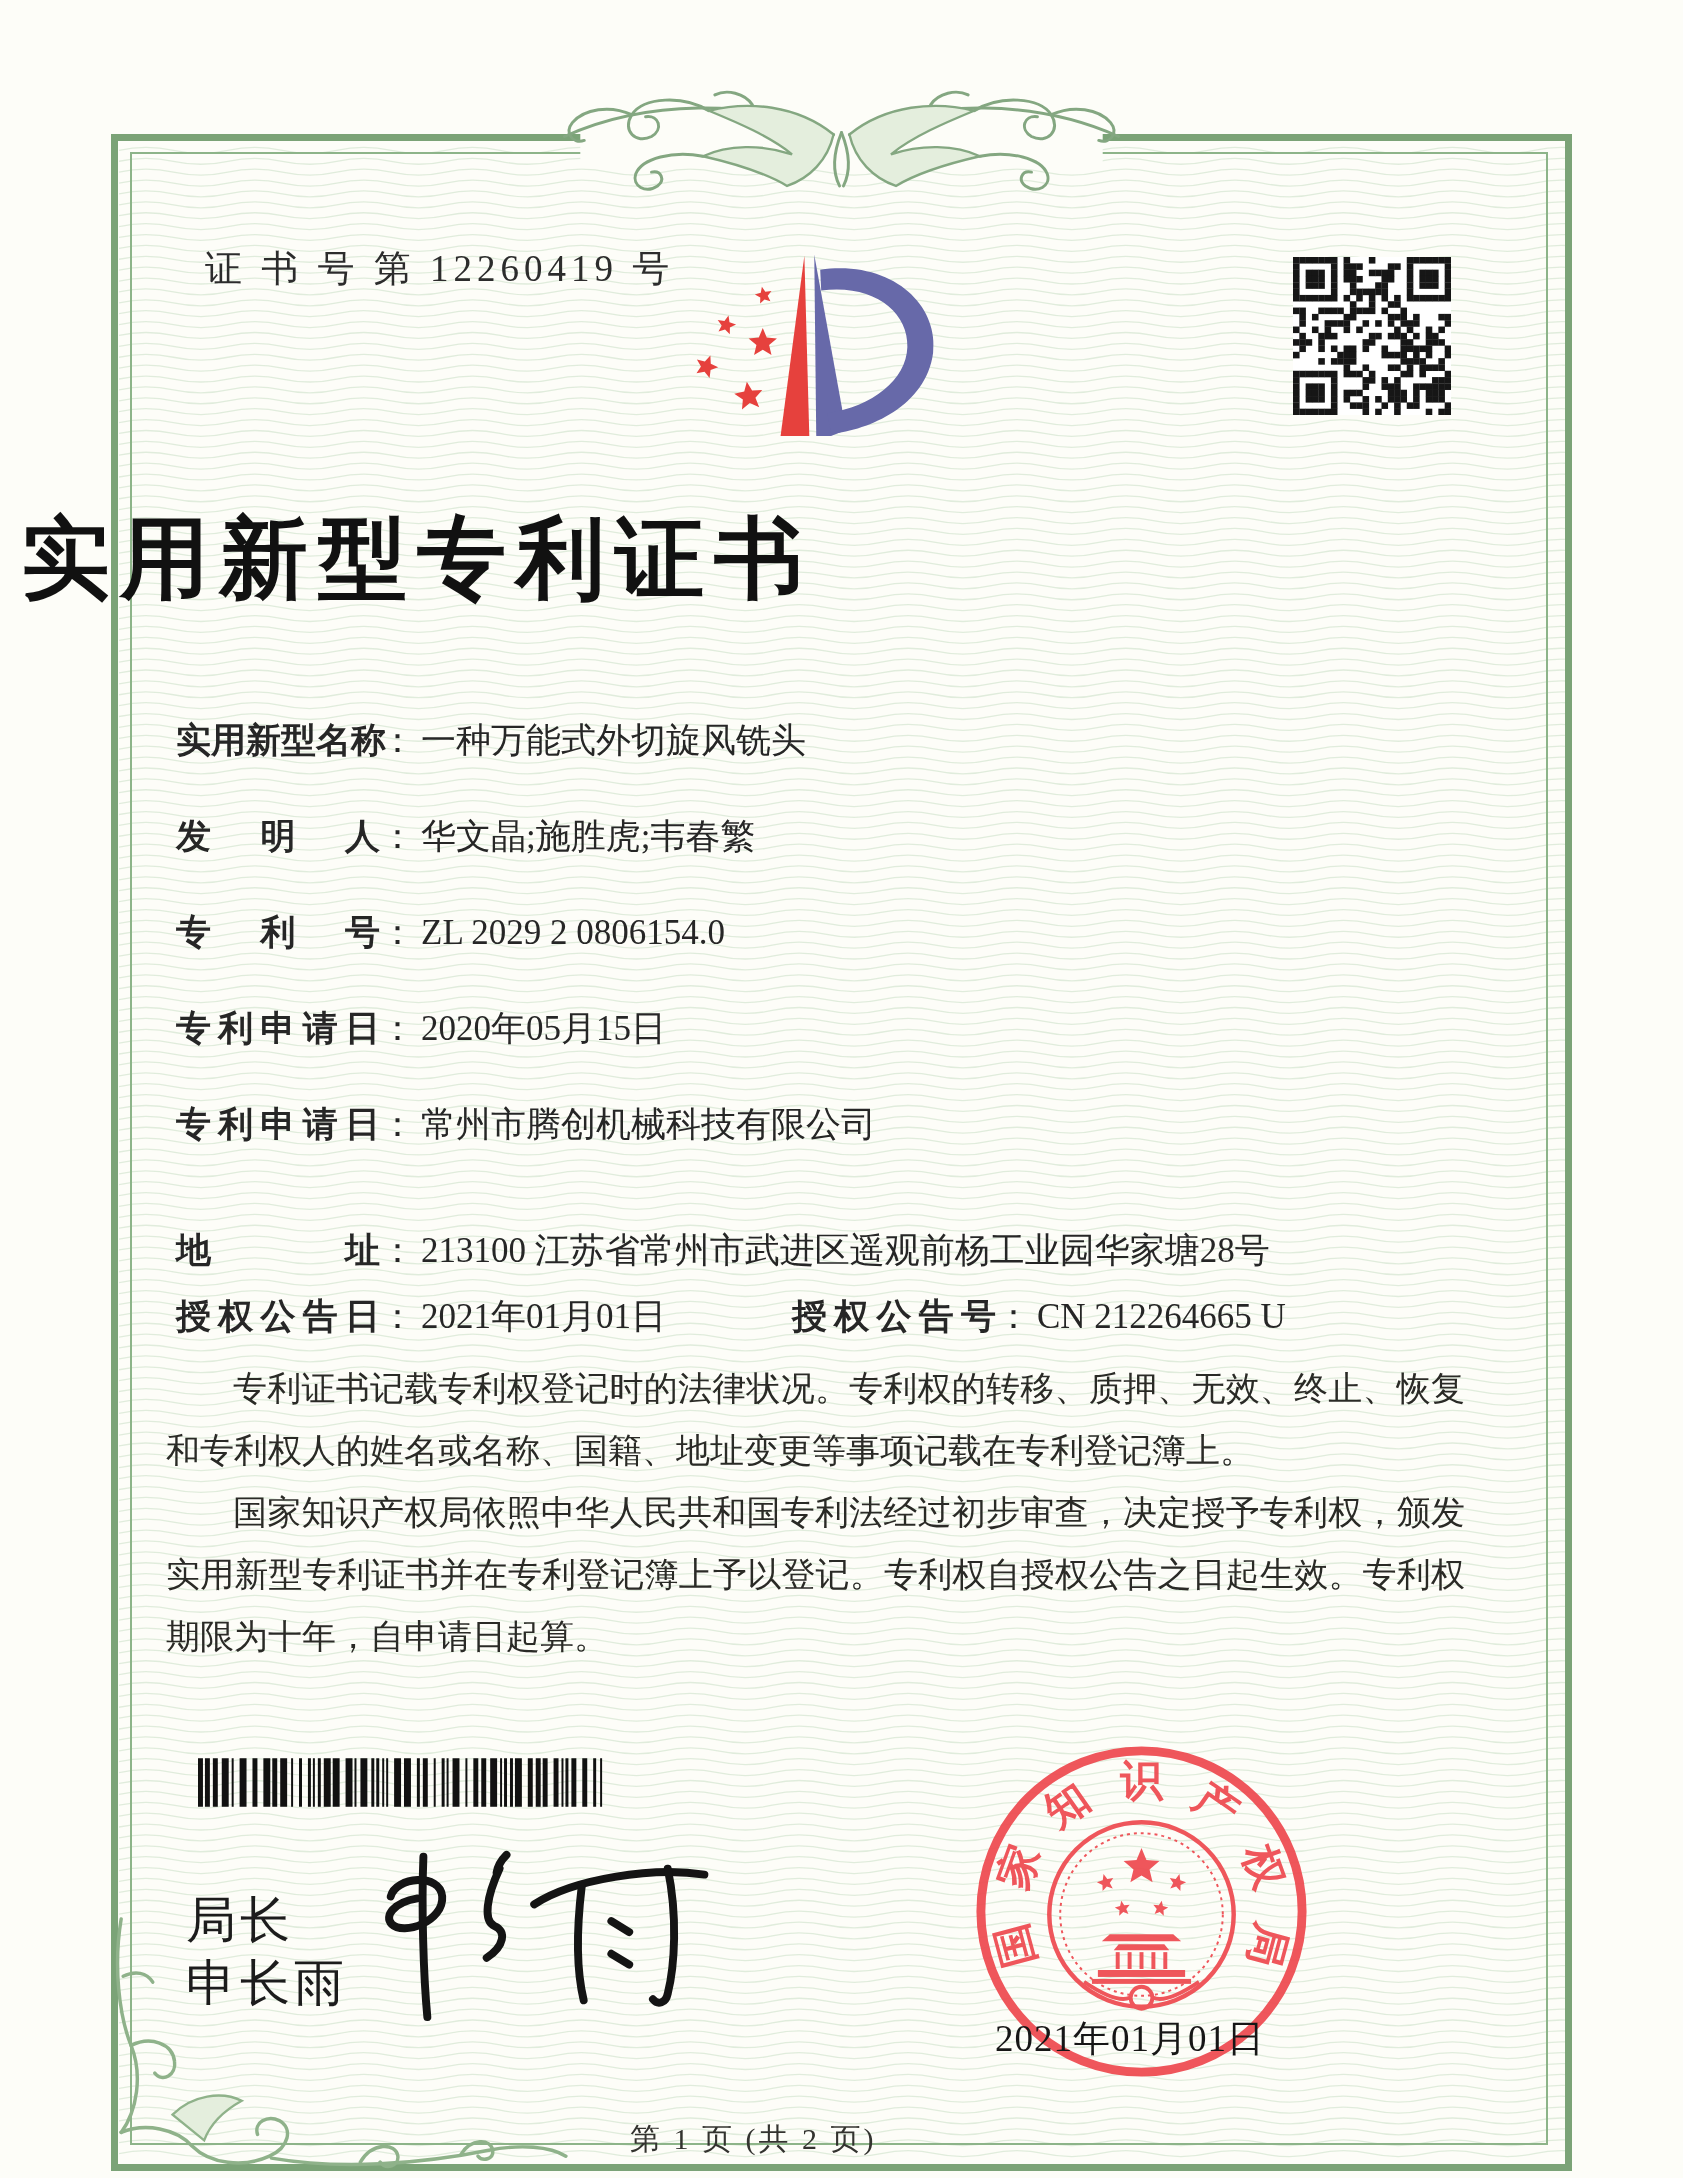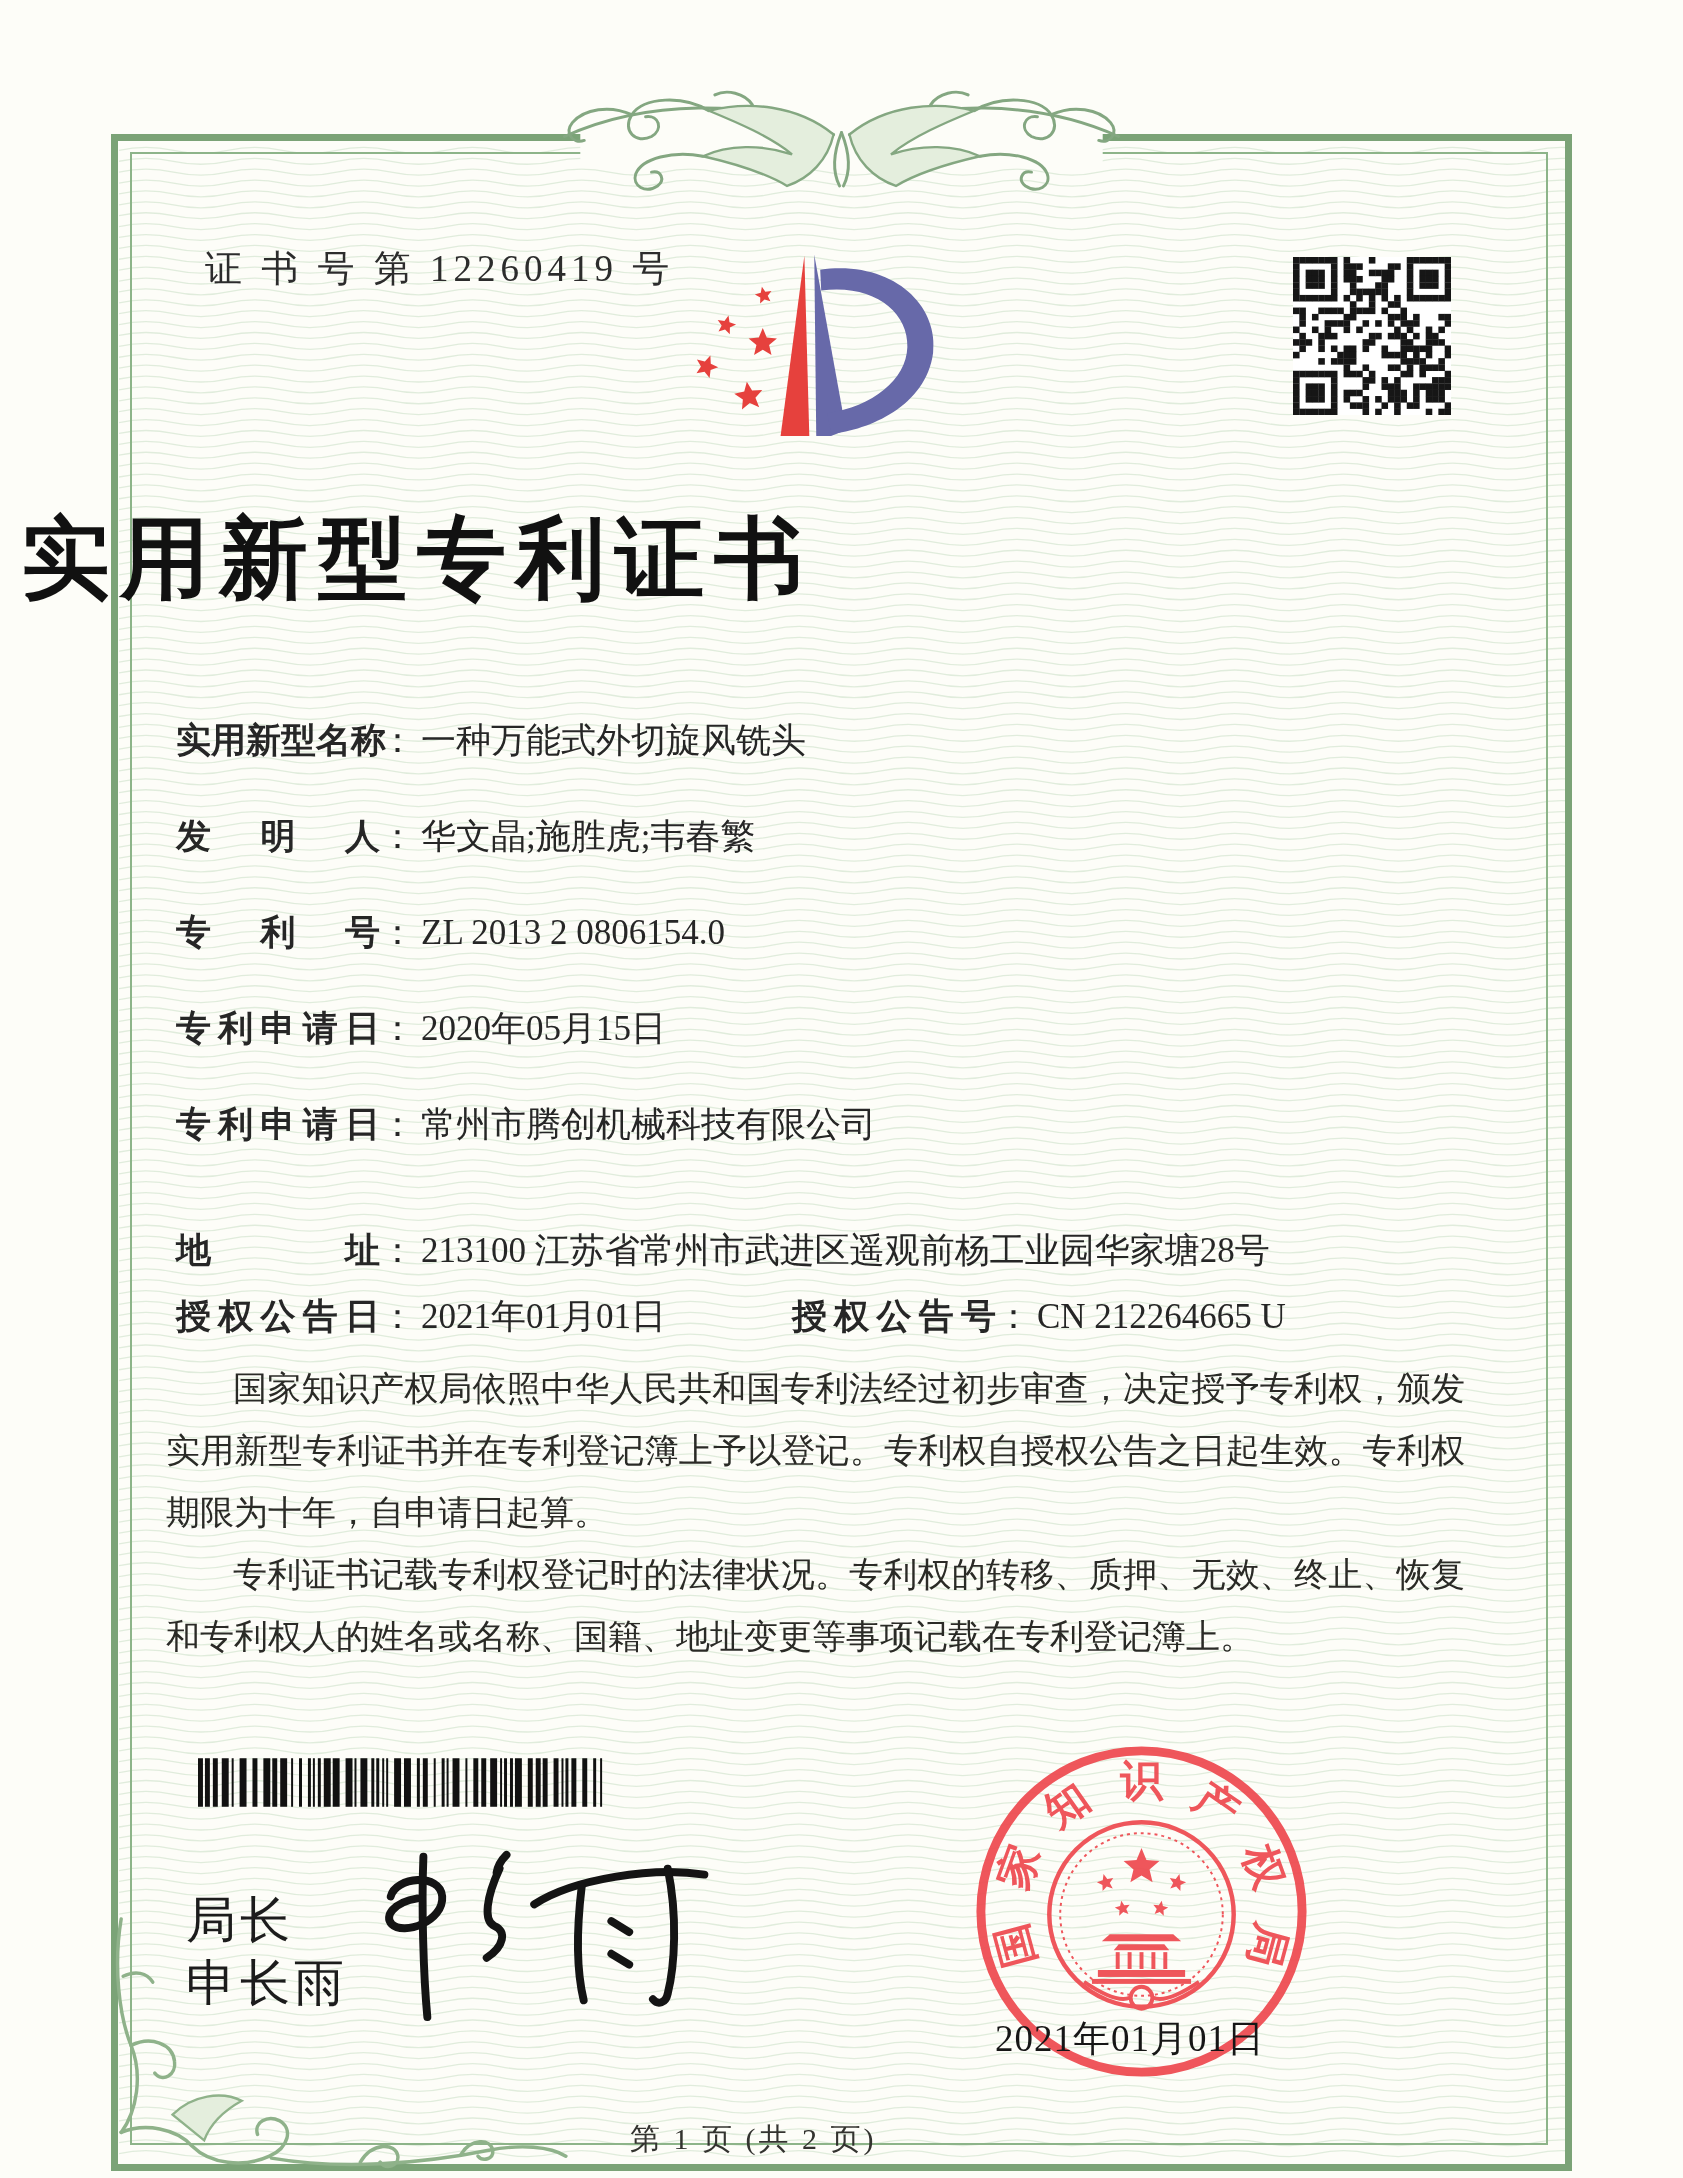--- a/index.html
+++ b/index.html
@@ -395,41 +395,41 @@
 
     <div class="doc-title">实用新型专利证书</div>
 
     <div class="field-row" style="top:717px">
       <span class="flabel">实用新型名称</span><span class="fcolon">：</span><span class="fvalue">一种万能式外切旋风铣头</span>
     </div>
     <div class="field-row" style="top:813px">
       <span class="flabel">发明人</span><span class="fcolon">：</span><span class="fvalue">华文晶;施胜虎;韦春繁</span>
     </div>
     <div class="field-row" style="top:909px">
-      <span class="flabel">专利号</span><span class="fcolon">：</span><span class="fvalue">ZL 2013 2 0806154.0</span>
+      <span class="flabel">专利号</span><span class="fcolon">：</span><span class="fvalue">ZL 2029 2 0806154.0</span>
     </div>
     <div class="field-row" style="top:1005px">
       <span class="flabel">专利申请日</span><span class="fcolon">：</span><span class="fvalue">2020年05月15日</span>
     </div>
     <div class="field-row" style="top:1101px">
       <span class="flabel">专利申请日</span><span class="fcolon">：</span><span class="fvalue">常州市腾创机械科技有限公司</span>
     </div>
     <div class="field-row" style="top:1227px">
       <span class="flabel">地址</span><span class="fcolon">：</span><span class="fvalue">213100 江苏省常州市武进区遥观前杨工业园华家塘28号</span>
     </div>
     <div class="field-row" style="top:1293px">
       <span class="flabel">授权公告日</span><span class="fcolon">：</span><span class="fvalue">2021年01月01日</span>
       <span class="group2">
         <span class="flabel">授权公告号</span><span class="fcolon">：</span><span class="fvalue">CN 212264665 U</span>
       </span>
     </div>
 
     <div class="paras">
+      <p>专利证书记载专利权登记时的法律状况。专利权的转移、质押、无效、终止、恢复和专利权人的姓名或名称、国籍、地址变更等事项记载在专利登记簿上。</p>
       <p>国家知识产权局依照中华人民共和国专利法经过初步审查，决定授予专利权，颁发实用新型专利证书并在专利登记簿上予以登记。专利权自授权公告之日起生效。专利权期限为十年，自申请日起算。</p>
-      <p>专利证书记载专利权登记时的法律状况。专利权的转移、质押、无效、终止、恢复和专利权人的姓名或名称、国籍、地址变更等事项记载在专利登记簿上。</p>
     </div>
 
     <svg id="barcode" class="abs" style="left:198px;top:1758px;" width="414" height="49" viewBox="0 0 418 49">
         <rect x="0" y="0" width="5" height="49" fill="#111"></rect>
         <rect x="7" y="0" width="5" height="49" fill="#111"></rect>
         <rect x="15" y="0" width="5" height="49" fill="#111"></rect>
         <rect x="24" y="0" width="7" height="49" fill="#111"></rect>
         <rect x="34" y="0" width="2" height="49" fill="#111"></rect>
         <rect x="42" y="0" width="7" height="49" fill="#111"></rect>
         <rect x="55" y="0" width="5" height="49" fill="#111"></rect>

